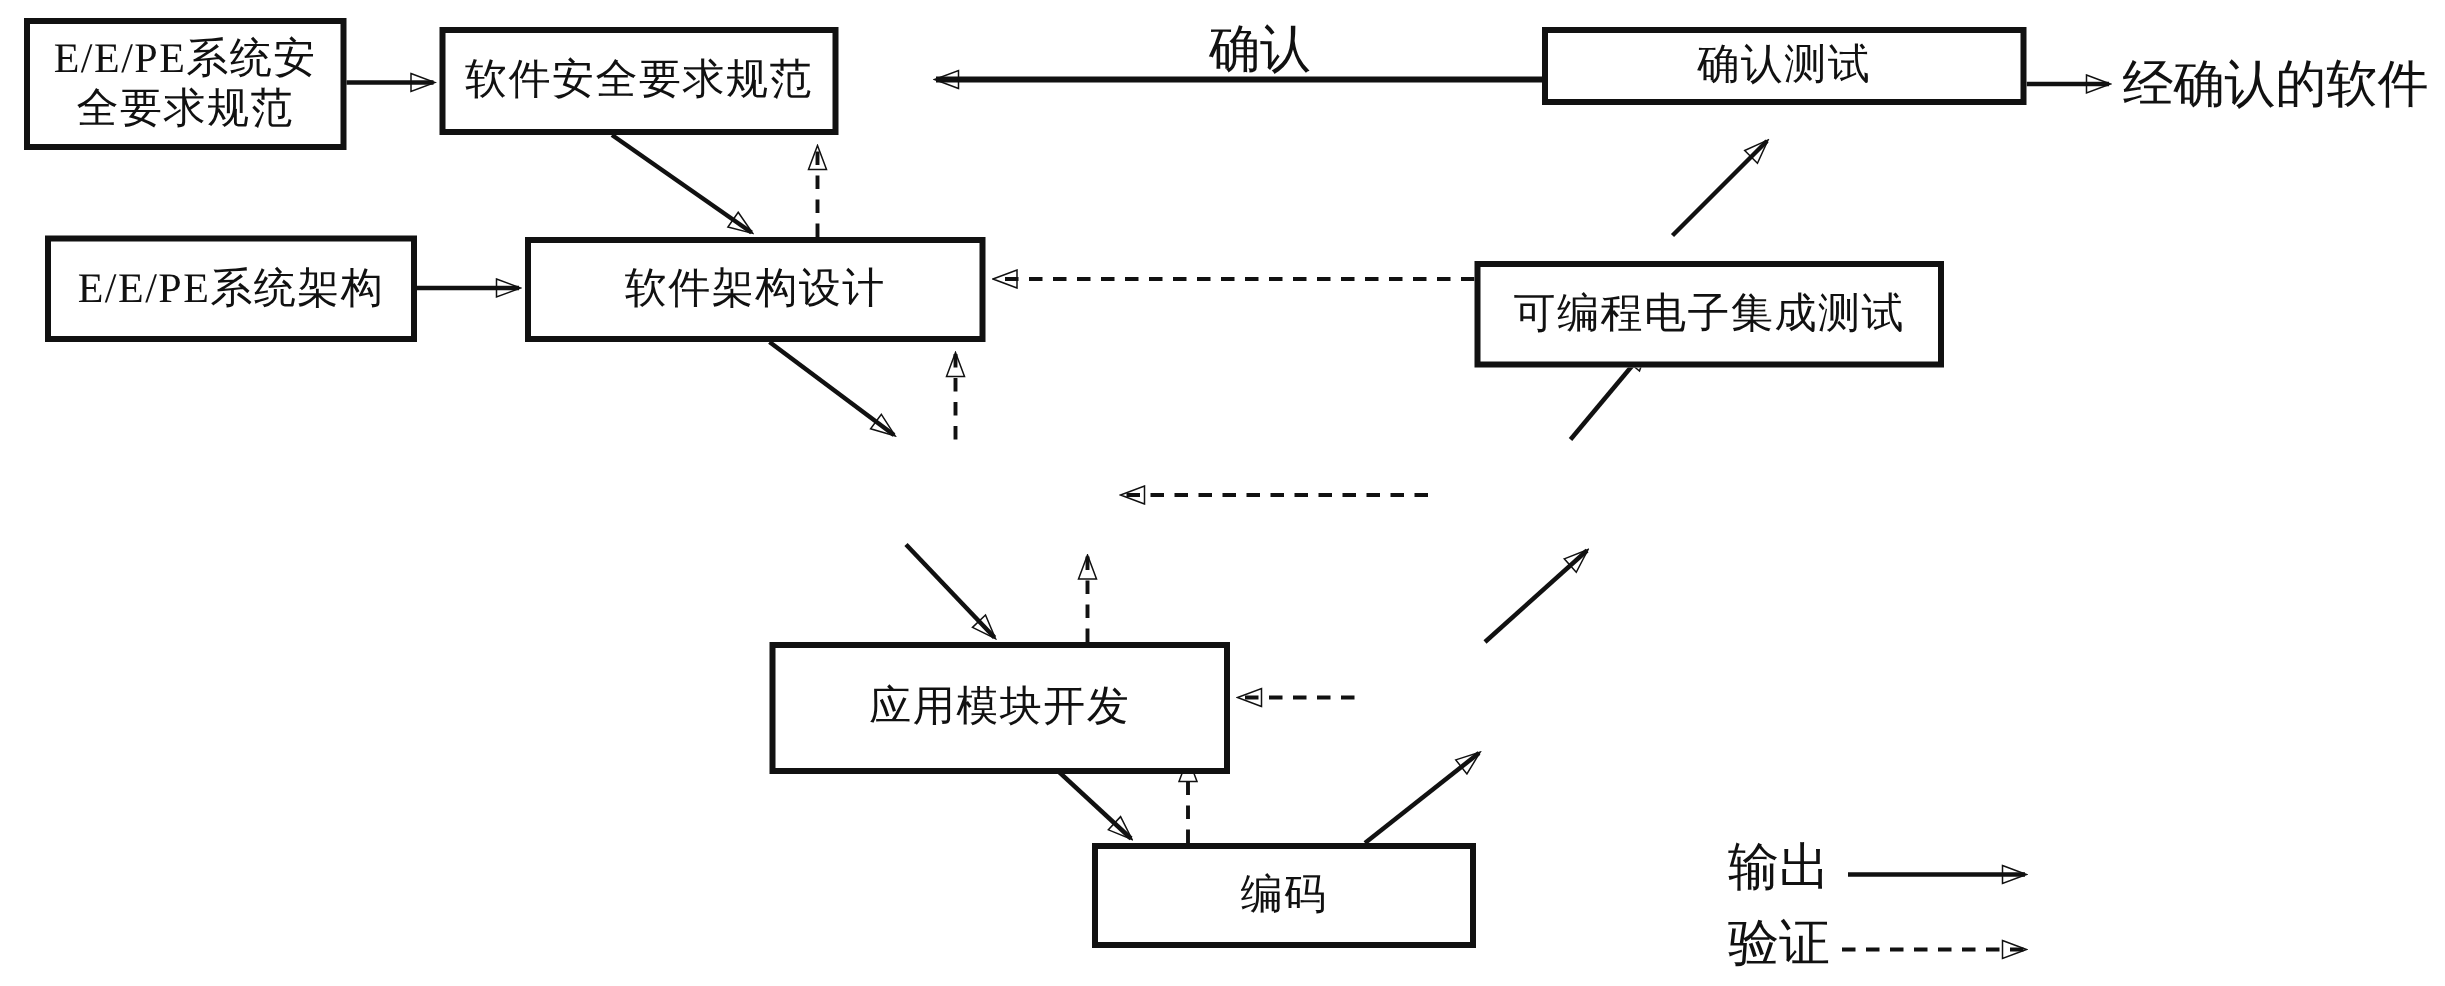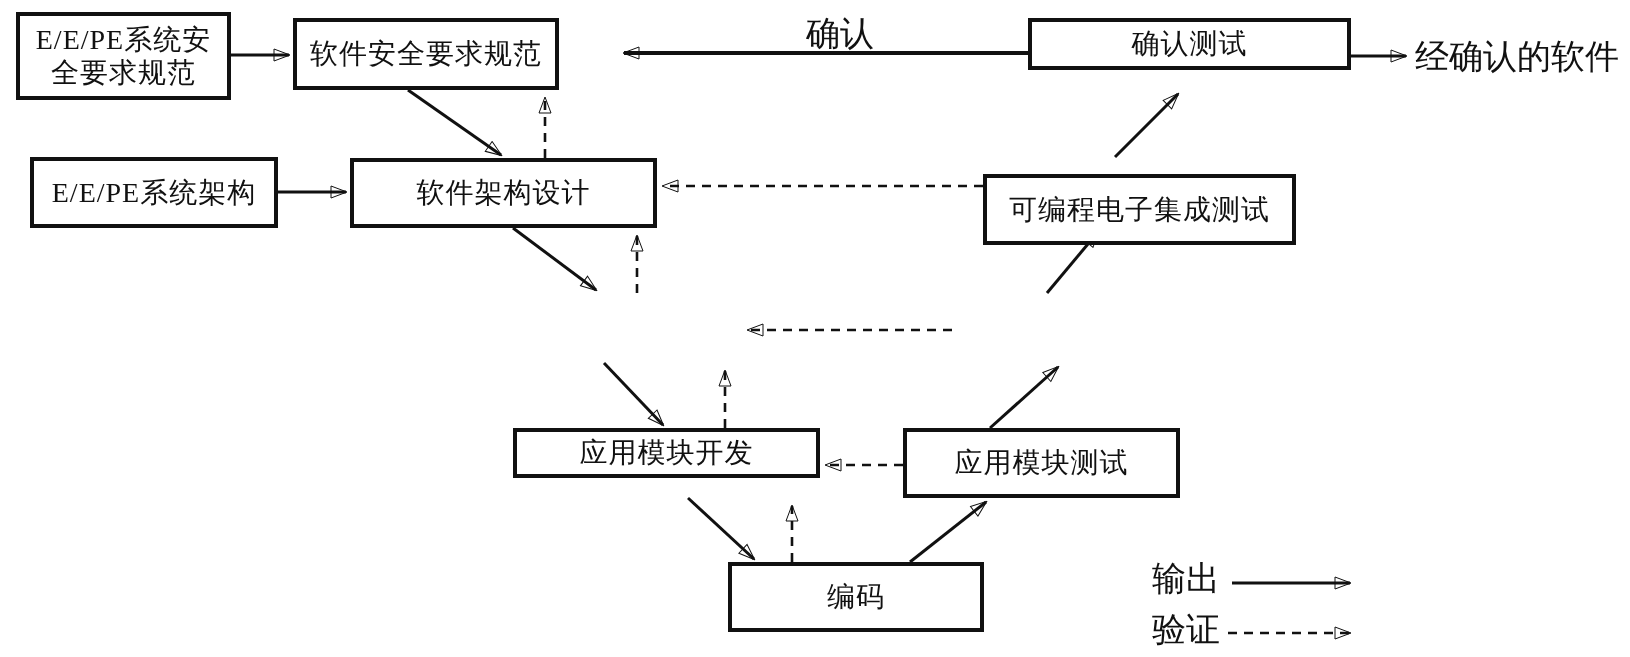--- a/index.html
+++ b/index.html
@@ -88,22 +88,21 @@
     <line class="dashed-edge" x1="1228" y1="633" x2="1350" y2="633" marker-end="url(#ah)"></line>
   </svg>
 
   <div class="node" style="left:16px;  top:12px;  width:215px; height:88px;">E/E/PE系统安
 全要求规范</div>
   <div class="node" style="left:293px; top:18px;  width:266px; height:72px;">软件安全要求规范</div>
   <div class="node" style="left:1028px;top:18px;  width:323px; height:52px;">确认测试</div>
   <div class="node" style="left:30px;  top:157px; width:248px; height:71px;">E/E/PE系统架构</div>
   <div class="node" style="left:350px; top:158px; width:307px; height:70px;">软件架构设计</div>
   <div class="node" style="left:983px; top:160px; width:313px; height:71px;margin-top:14px;">可编程电子集成测试</div>
-  <div class="node" style="left:513px; top:428px; width:307px; height:50px;">应用模块开发</div>
-  <div class="node" style="left:903px; top:428px; width:277px; height:70px;">应用模块测试</div>
+  <div class="node" style="left:513px; top:428px; width:307px; height:88px;">应用模块开发</div>
   <div class="node" style="left:728px; top:562px; width:256px; height:70px;">编码</div>
 
   <div class="floating-label" style="left:790px; top:6px; width:100px; text-align:center;margin-top:11px;">确认</div>
   <div class="floating-label" style="left:1415px; top:40px;">经确认的软件</div>
 
   <div class="floating-label" style="left:1152px; top:562px;">输出</div>
   <div class="floating-label" style="left:1152px; top:613px;">验证</div>
 
 </div>
 

